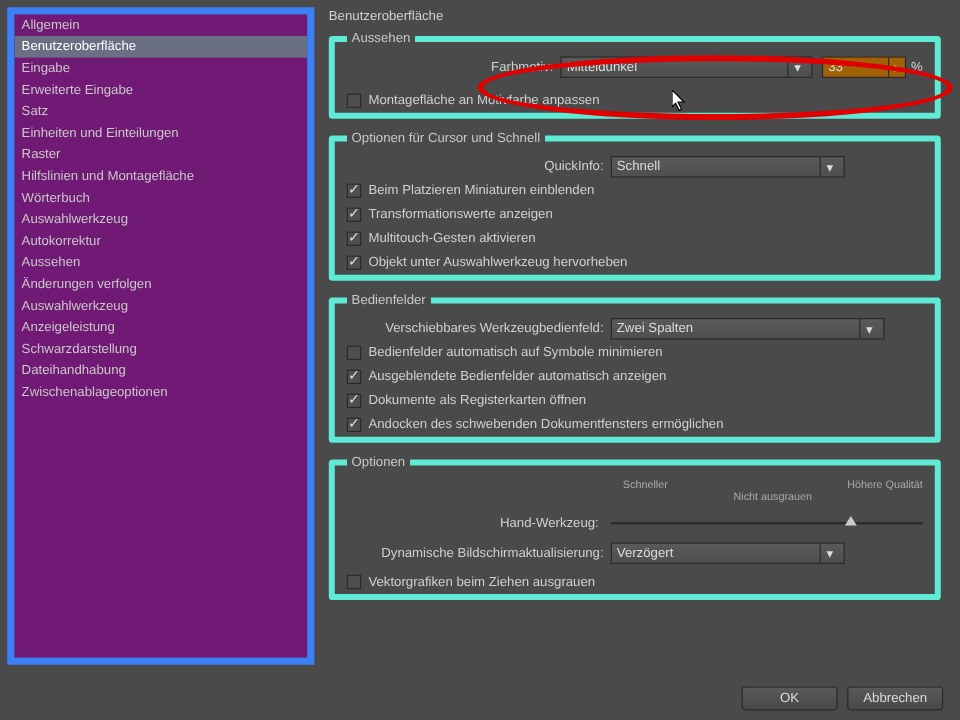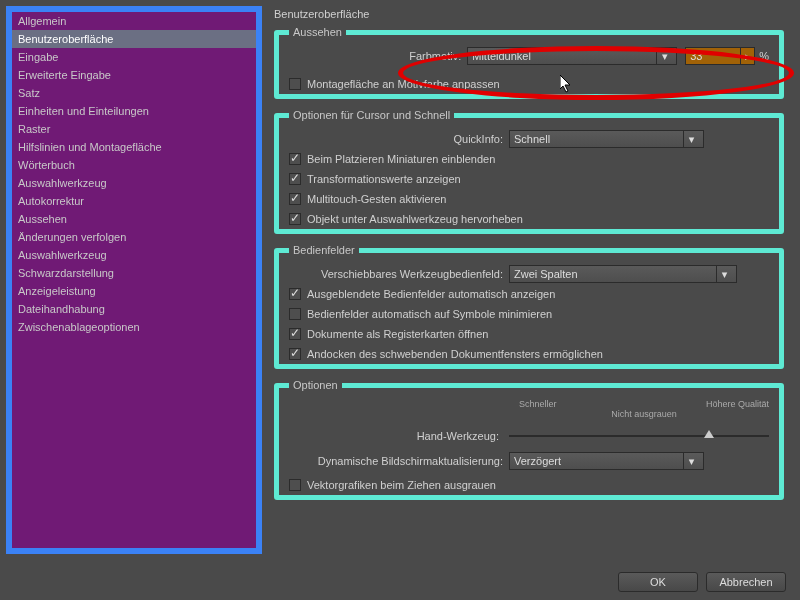--- a/index.html
+++ b/index.html
@@ -185,22 +185,22 @@
       <div class="sidebar-item">Satz</div>
       <div class="sidebar-item">Einheiten und Einteilungen</div>
       <div class="sidebar-item">Raster</div>
       <div class="sidebar-item">Hilfslinien und Montagefläche</div>
       <div class="sidebar-item">Wörterbuch</div>
       <div class="sidebar-item">Auswahlwerkzeug</div>
       <div class="sidebar-item">Autokorrektur</div>
       <div class="sidebar-item">Aussehen</div>
       <div class="sidebar-item">Änderungen verfolgen</div>
       <div class="sidebar-item">Auswahlwerkzeug</div>
+      <div class="sidebar-item">Anzeigeleistung</div>
       <div class="sidebar-item">Schwarzdarstellung</div>
-      <div class="sidebar-item">Anzeigeleistung</div>
       <div class="sidebar-item">Dateihandhabung</div>
       <div class="sidebar-item">Zwischenablageoptionen</div>
     </div>
 
   <div class="main">
     <div class="main-title">Benutzeroberfläche</div>
 
     <fieldset>
       <legend>Aussehen</legend>
       <div class="row" style="justify-content:flex-end;">
@@ -255,26 +255,26 @@
       <legend>Bedienfelder</legend>
       <div class="row">
         <span class="row-label" style="width:220px">Verschiebbares Werkzeugbedienfeld:</span>
         <span class="dropdown" style="width:228px;">
           <span style="flex:1">Zwei Spalten</span>
           <span class="dropdown-caret">▾</span>
         </span>
       </div>
       <div id="panel-items">
           <div class="row">
-            <span class="chk checked"></span>
-            <span>Ausgeblendete Bedienfelder automatisch anzeigen</span>
-          </div>
-          <div class="row">
             <span class="chk"></span>
             <span>Bedienfelder automatisch auf Symbole minimieren</span>
+          </div>
+          <div class="row">
+            <span class="chk checked"></span>
+            <span>Ausgeblendete Bedienfelder automatisch anzeigen</span>
           </div>
           <div class="row">
             <span class="chk checked"></span>
             <span>Dokumente als Registerkarten öffnen</span>
           </div>
           <div class="row">
             <span class="chk checked"></span>
             <span>Andocken des schwebenden Dokumentfensters ermöglichen</span>
           </div>
         </div>

